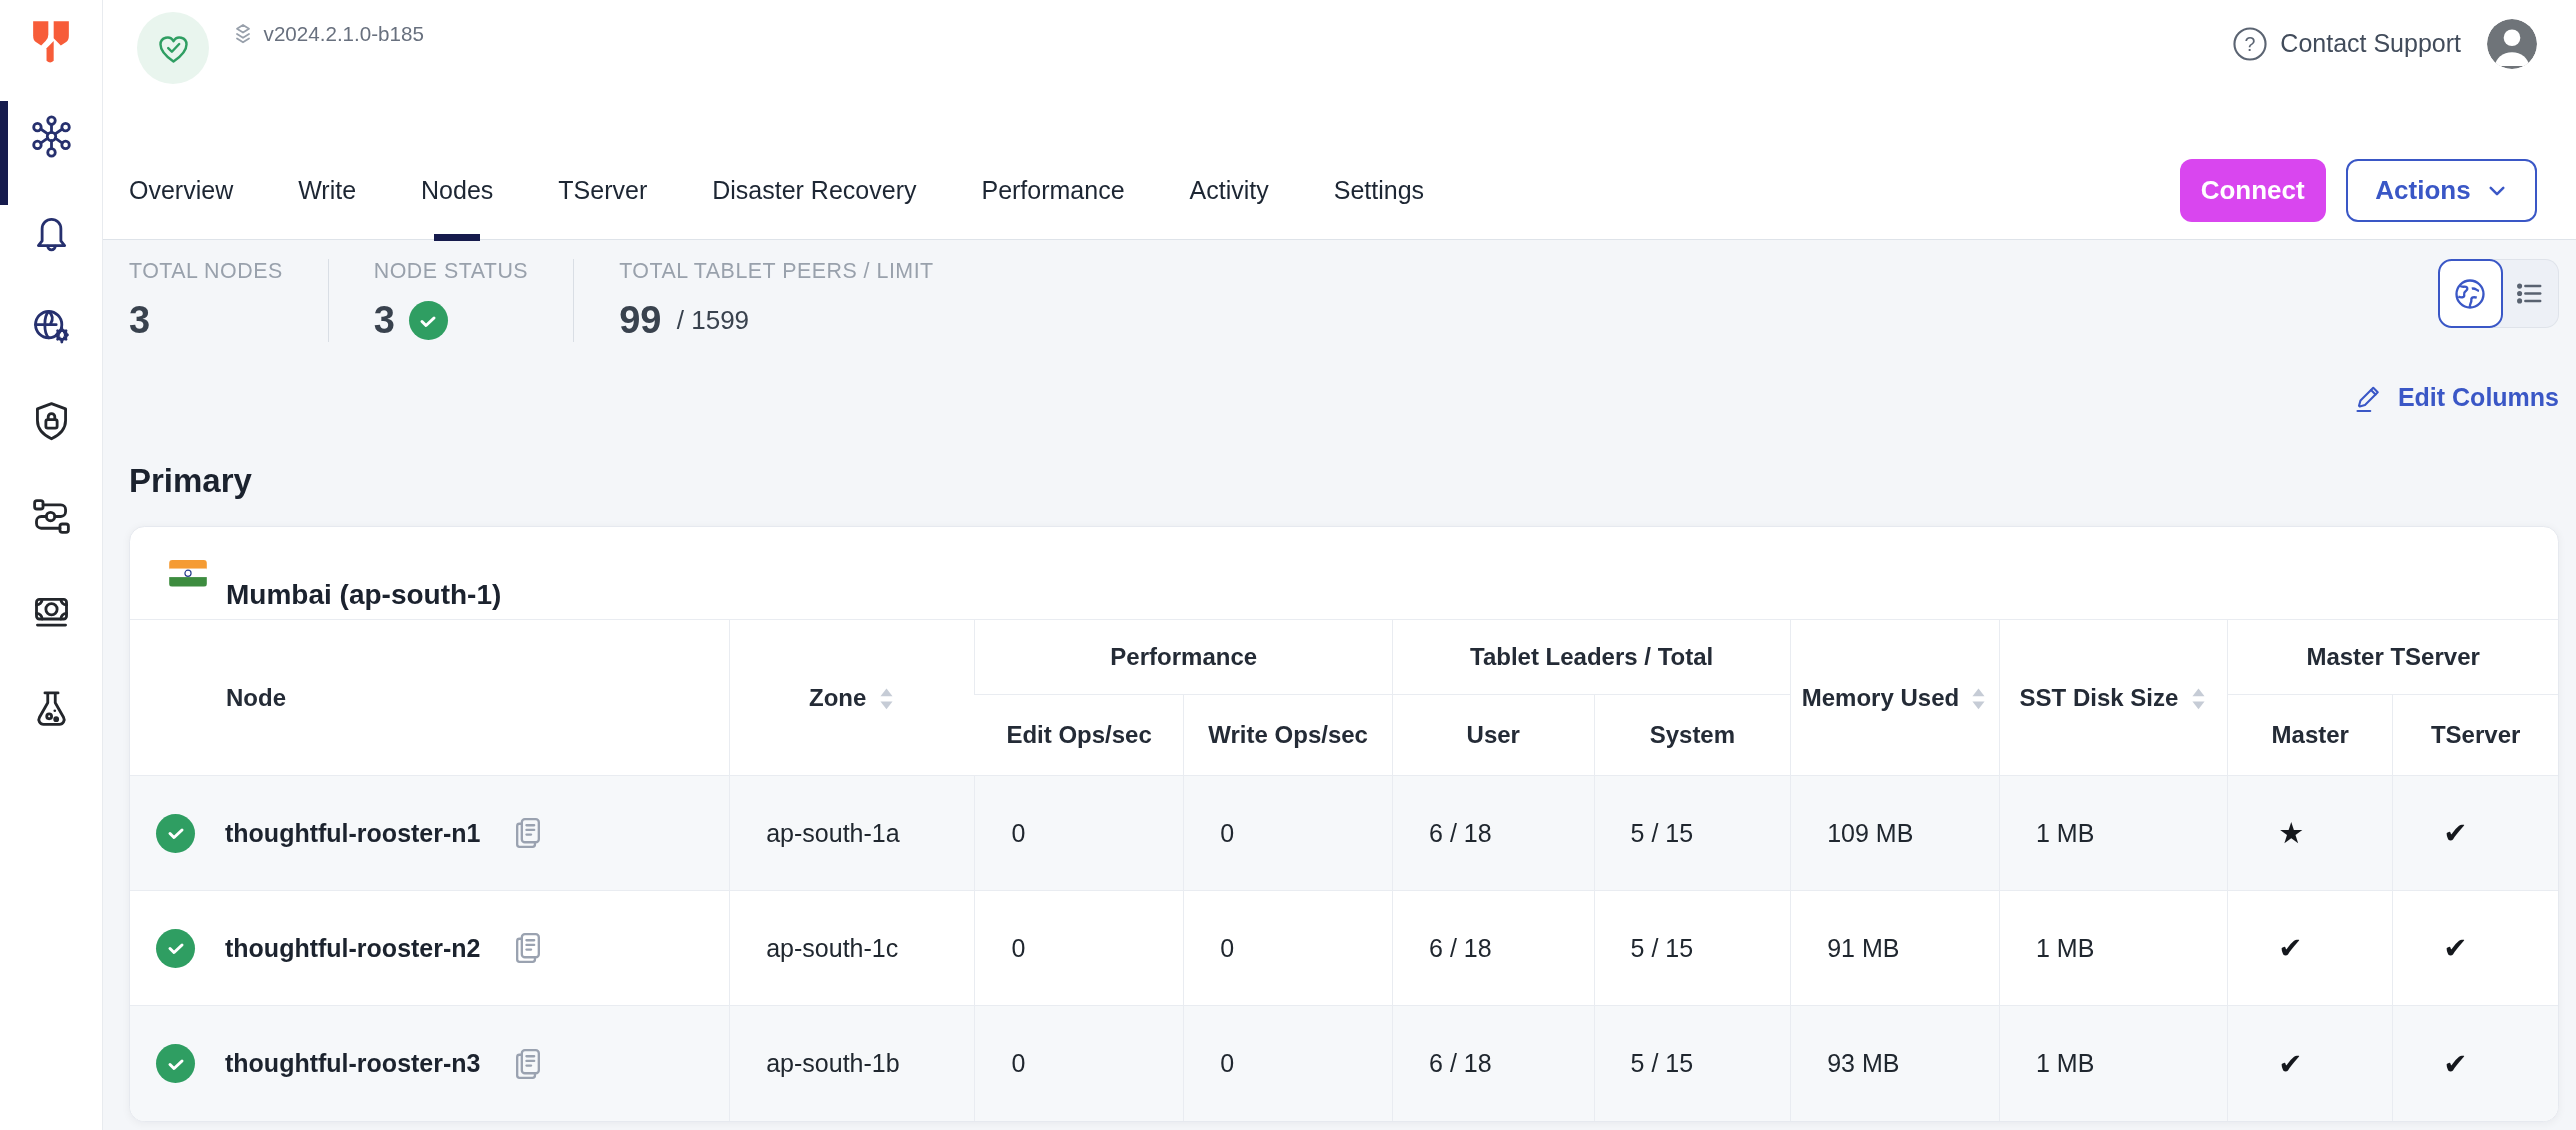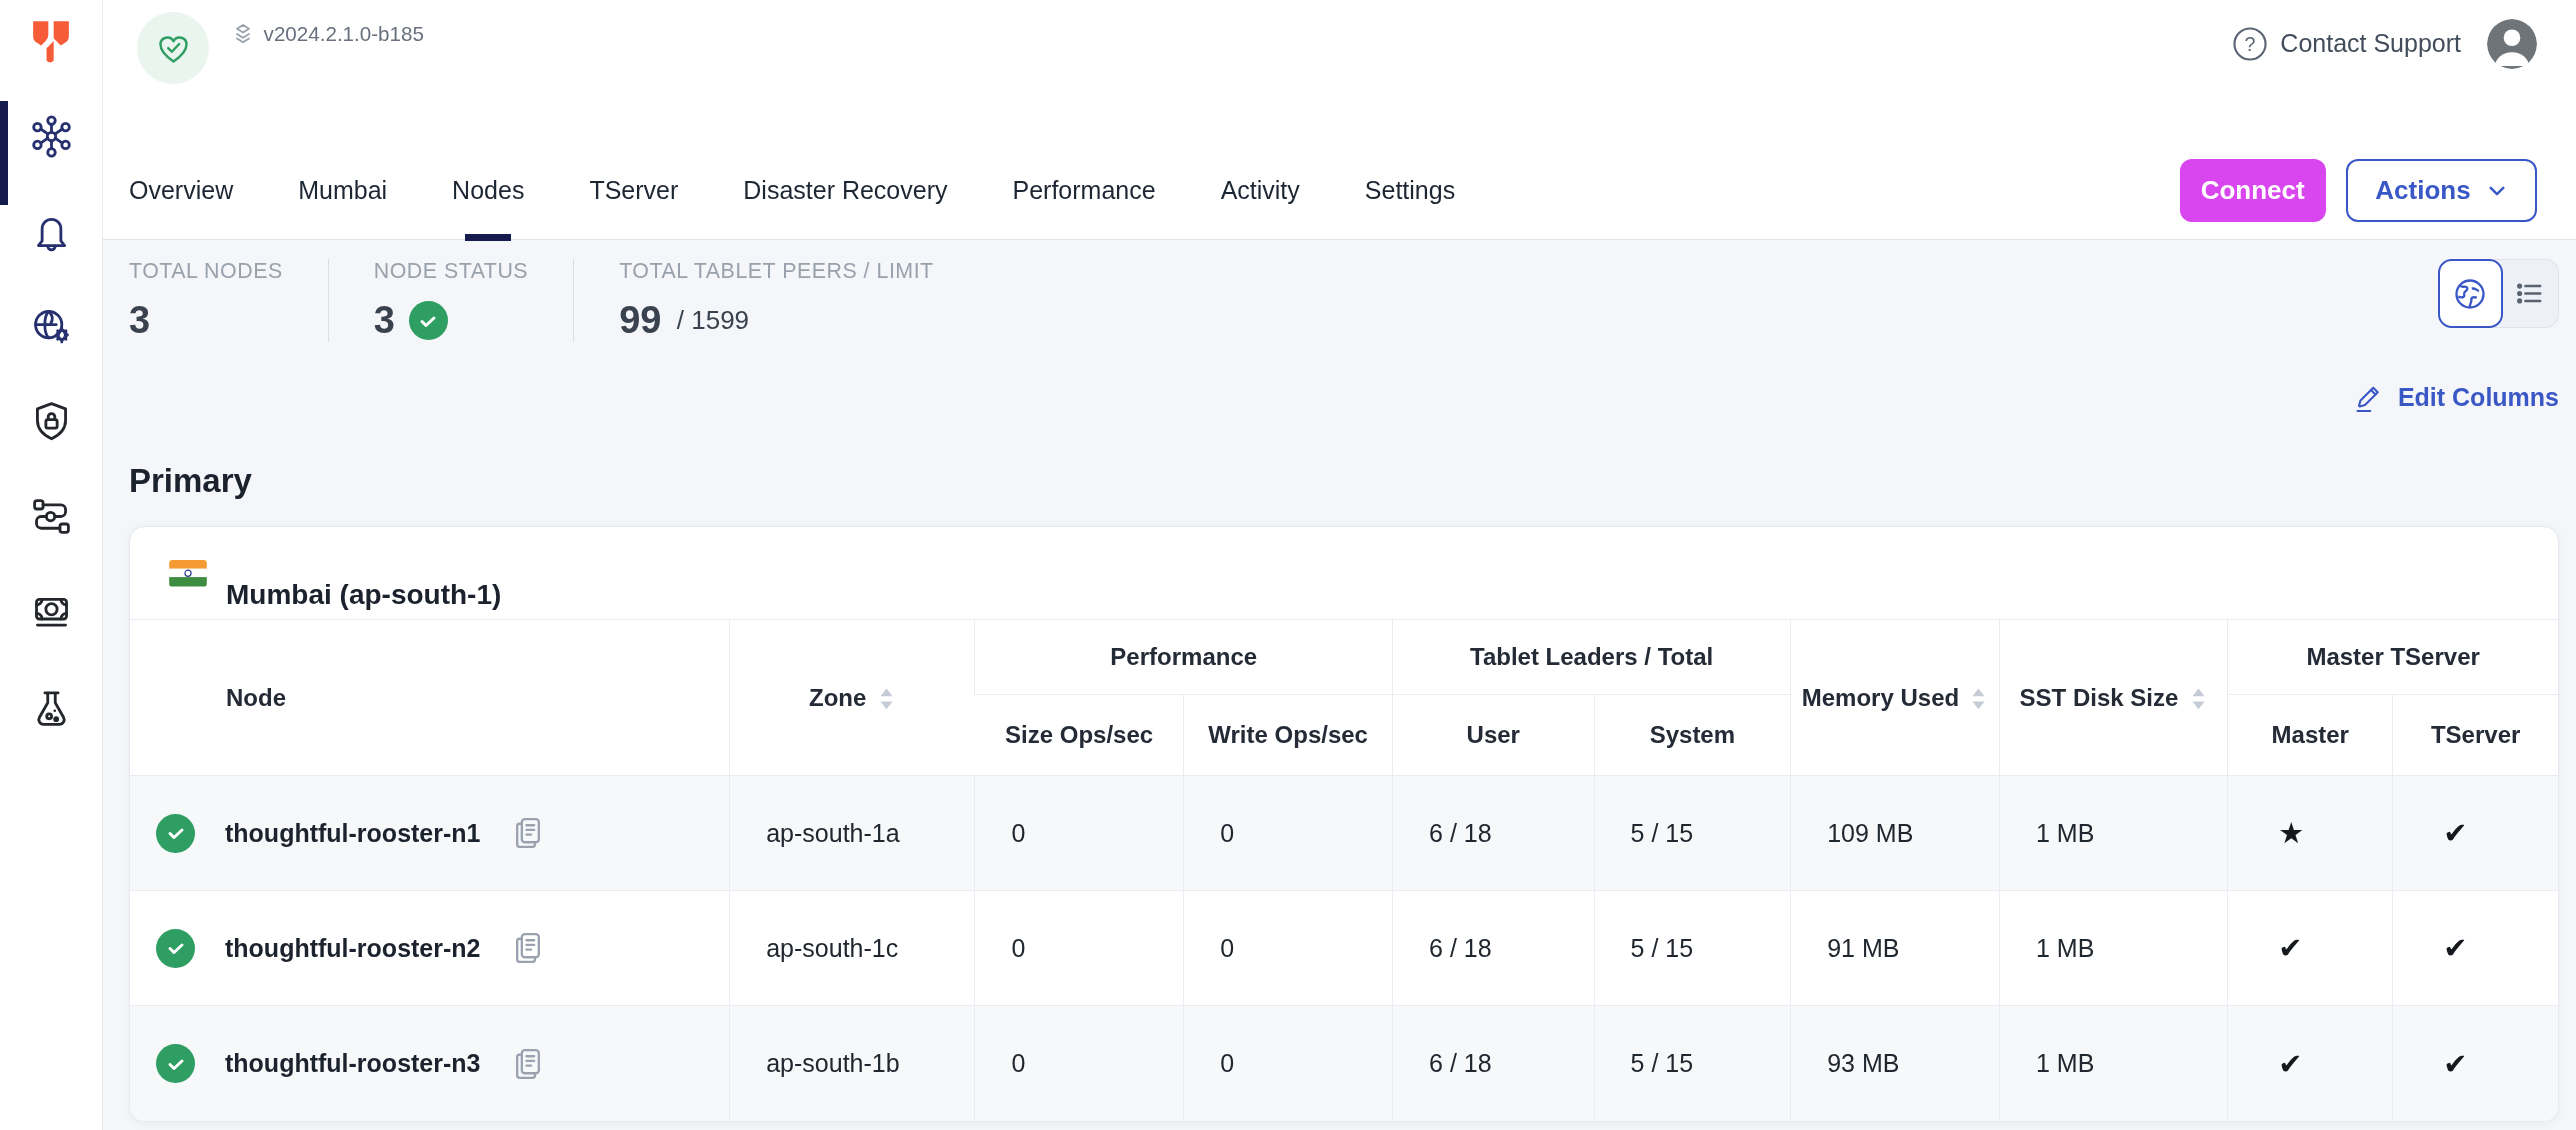--- a/index.html
+++ b/index.html
@@ -210,21 +210,21 @@
           <circle cx="24" cy="18" r="8" fill="#fff"></circle>
           <path d="M8 45a16 13 0 0 1 32 0z" fill="#fff"></path>
         </svg>
       </div>
     </div>
   </div>
 
   <div class="tabbar">
     <div class="tabs">
       <span class="tab">Overview</span>
-      <span class="tab">Mumbai</span>
+      <span class="tab">Write</span>
       <span class="tab active">Nodes</span>
       <span class="tab">TServer</span>
       <span class="tab">Disaster Recovery</span>
       <span class="tab">Performance</span>
       <span class="tab">Activity</span>
       <span class="tab">Settings</span>
     </div>
     <div class="tab-spacer"></div>
     <button class="btn btn-primary">Connect</button>
     <button class="btn btn-outline">
@@ -349,21 +349,21 @@
           </th>
           <th class="span2 sortable" rowspan="2">
             <span>SST Disk Size</span><span class="sort"><svg viewBox="0 0 22 30">
                   <path d="M4 12L11 3l7 9z" fill="#c6ccd6"></path>
                   <path d="M4 18l7 9 7-9z" fill="#c6ccd6"></path>
                 </svg></span>
           </th>
           <th class="grouped" colspan="2">Master TServer</th>
         </tr>
         <tr class="sub-row">
-          <th>Size Ops/sec</th>
+          <th>Edit Ops/sec</th>
           <th>Write Ops/sec</th>
           <th>User</th>
           <th>System</th>
           <th>Master</th>
           <th>TServer</th>
         </tr>
       </thead>
       <tbody>
         <tr>
           <td class="node-cell">

